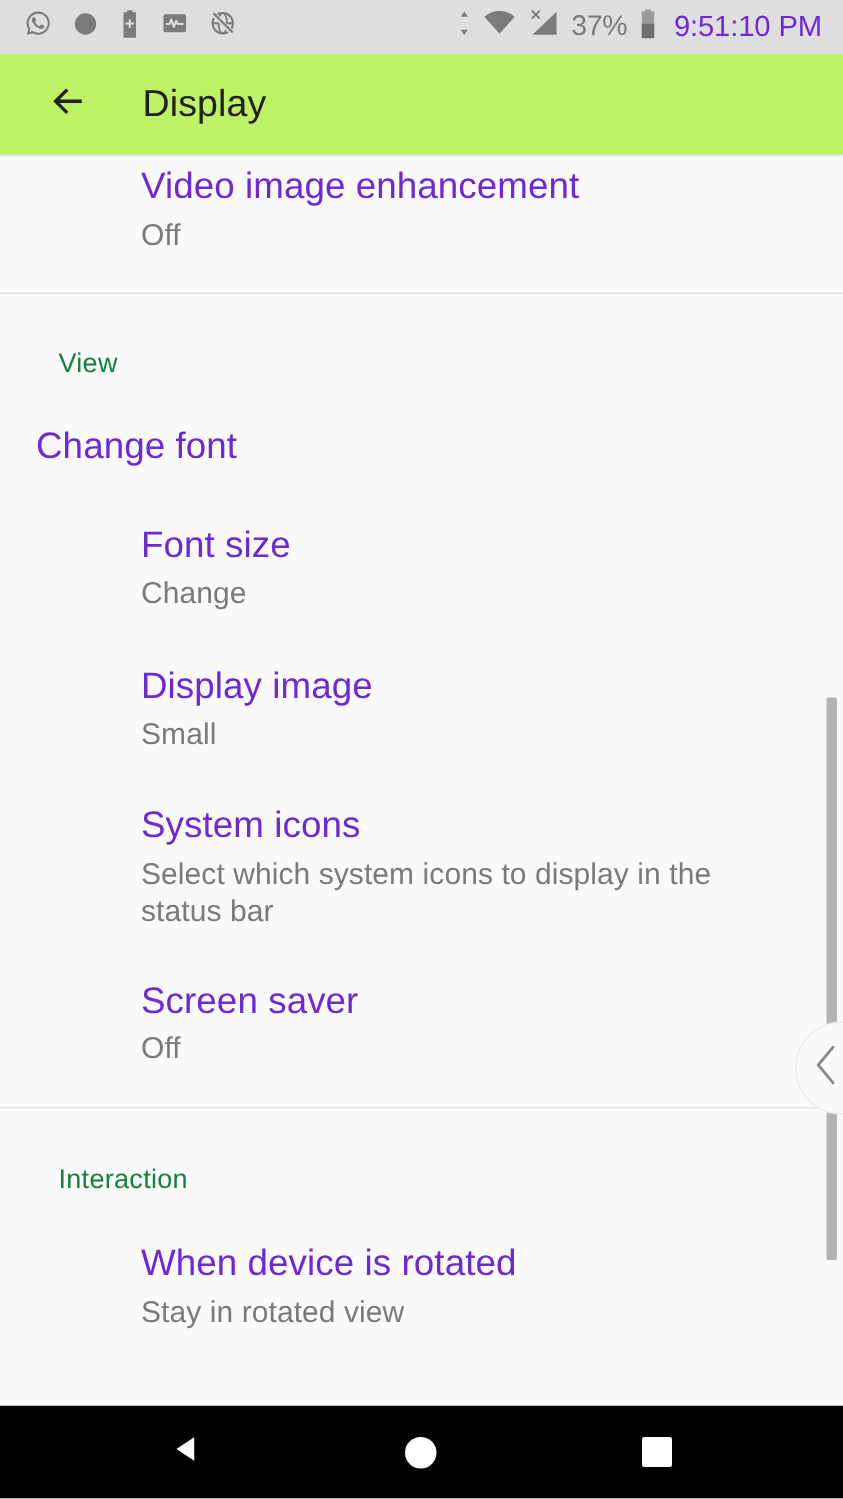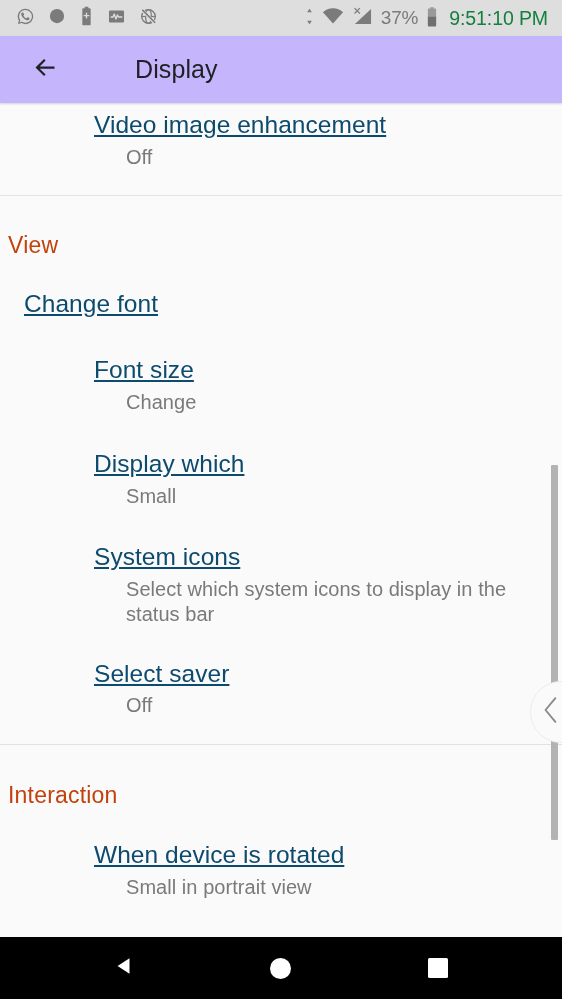--- a/index.html
+++ b/index.html
@@ -28,36 +28,35 @@
     color: #7b7b7b;
   }
   #status-left { display: flex; align-items: center; gap: 13px; }
   #status-right { margin-left: auto; display: flex; align-items: center; gap: 8px; }
   .sb-icon { display: block; }
   #status-battery-pct {
     font-size: 19px; color: #7b7b7b; letter-spacing: -0.2px;
     font-family: "Liberation Sans", sans-serif;
   }
   #status-clock {
-    font-size: 19.5px; color: #15803d; letter-spacing: -0.1px;
+    font-size: 19.5px; color: #6d28d9; letter-spacing: -0.1px;
     margin-left: 3px;
   }
 
   
   #app-bar {
     height: 67px;
     flex: 0 0 67px;
-    background: #c4b5fd;
+    background: #bef264;
     display: flex;
     align-items: center;
     padding-left: 22px;
     box-shadow: 0 1px 2px rgba(0,0,0,0.16);
     position: relative;
     z-index: 6;
-    gap: 40px;
   }
   #back-button {
     width: 46px; height: 46px;
     display: flex; align-items: center; justify-content: center;
     cursor: pointer;
   }
   #app-bar-title {
     font-size: 25px;
     color: #202124;
     margin-left: 27px;
@@ -71,38 +70,36 @@
     flex: 1 1 auto;
     background: #fafafa;
     overflow: hidden;
   }
   .list-item {
     padding: 0 30px 0 94px;
     cursor: pointer;
   }
   .item-title {
     font-size: 24.5px;
-    color: #0c4a6e;
+    color: #6d28d9;
     line-height: 1.18;
     letter-spacing: 0.05px;
-    text-decoration: underline;
   }
   .item-summary {
     font-size: 20px;
     color: #7a7a7a;
     line-height: 1.25;
     margin-top: 5px;
     letter-spacing: 0.05px;
-    margin-left: 32px;
   }
   .section-header {
-    font-size: 23px;
-    color: #c2410c;
+    font-size: 18px;
+    color: #15803d;
     font-weight: 500;
-    padding-left: 8px;
+    padding-left: 39px;
     letter-spacing: 0.2px;
   }
   .divider {
     height: 1px;
     background: #e2e2e2;
     width: 100%;
   }
 
   
   .sp-video   { padding-top: 8px;  padding-bottom: 25px; }
@@ -265,41 +262,41 @@
     <div class="list-item it-font">
       <div class="item-title">Change font</div>
     </div>
 
     <div class="list-item it-fsize">
       <div class="item-title">Font size</div>
       <div class="item-summary">Change</div>
     </div>
 
     <div class="list-item it-dsize">
-      <div class="item-title">Display which</div>
+      <div class="item-title">Display image</div>
       <div class="item-summary">Small</div>
     </div>
 
     <div class="list-item it-sysicon">
       <div class="item-title">System icons</div>
       <div class="item-summary">Select which system icons to display in the status bar</div>
     </div>
 
     <div class="list-item it-screensaver">
-      <div class="item-title">Select saver</div>
+      <div class="item-title">Screen saver</div>
       <div class="item-summary">Off</div>
     </div>
 
     <div class="divider"></div>
 
     <div class="section-header hdr-inter">Interaction</div>
 
     <div class="list-item">
       <div class="item-title">When device is rotated</div>
-      <div class="item-summary">Small in portrait view</div>
+      <div class="item-summary">Stay in rotated view</div>
     </div>
 
     <div id="scrollbar-track">
       <div id="scrollbar-thumb"></div>
     </div>
 
     <div id="edge-panel-handle">
       <span>
         <svg width="22" height="30" viewBox="0 0 14 24">
           <path d="M10.5 2.5L2.6 12l7.9 9.5" fill="none" stroke="#8a8a8a" stroke-width="1.5" stroke-linecap="round" stroke-linejoin="round"></path>

